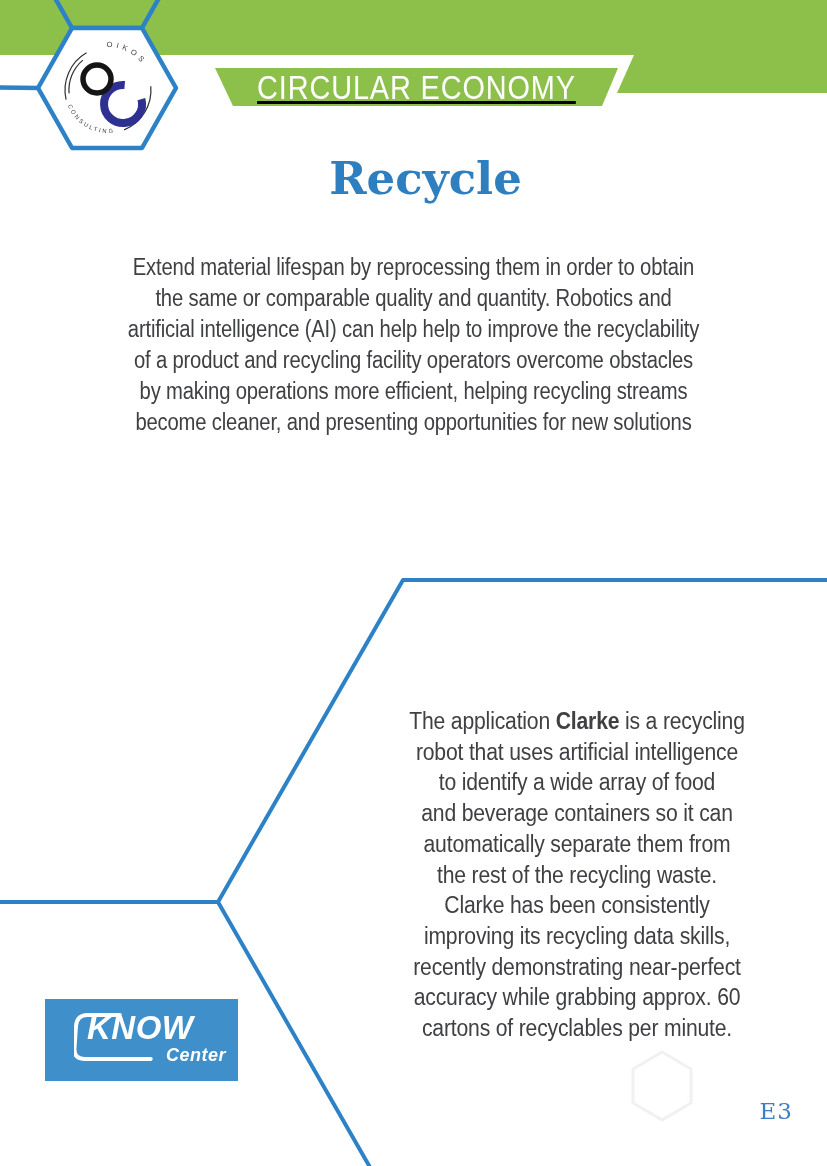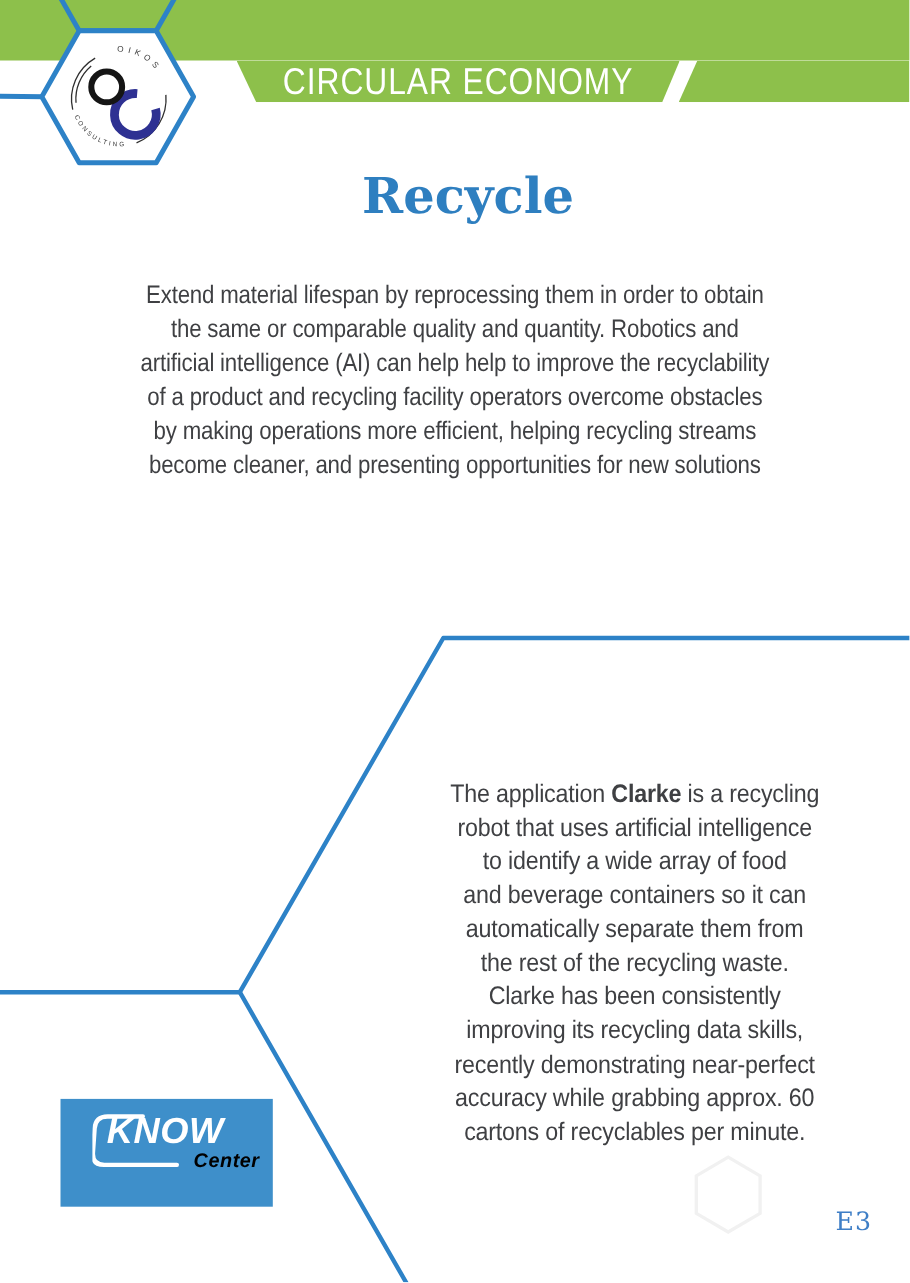--- a/index.html
+++ b/index.html
@@ -7,24 +7,24 @@
     position: relative; width: 827px; height: 1166px;
     overflow: hidden; background: #ffffff;
     font-family: "Liberation Sans", sans-serif;
   }
   
   .band {
     position: absolute; left: 0; top: 0; width: 827px; height: 55px;
     background: var(--green, #8dc04b); z-index: 1;
   }
   .banner {
-    position: absolute; left: 215px; top: 55px; width: 403px; height: 38px;
+    position: absolute; left: 215px; top: 68px; width: 403px; height: 38px;
     background: var(--green, #8dc04b); z-index: 1;
     clip-path: polygon(0 0, 100% 0, calc(100% - 16px) 100%, 18px 100%);
-    display: flex; justify-content: center;
+    display: flex; justify-content: center; text-decoration: underline;
   }
   .banner-text {
     color: #ffffff; font-size: 34px; font-weight: 400; letter-spacing: 1px;
     transform: scaleX(0.85); transform-origin: center center;
     white-space: nowrap; line-height: 38px;
   }
   .right-block {
     position: absolute; left: 617px; top: 55px; width: 210px; height: 38px;
     background: var(--green, #8dc04b); z-index: 1;
     clip-path: polygon(17px 0, 100% 0, 100% 100%, 0 100%);
@@ -54,32 +54,32 @@
   }
   .clarke {
     position: absolute; left: 327px; top: 706px; width: 500px; z-index: 3;
     text-align: center; color: var(--text_gray, #3f4043);
     font-size: 23px; line-height: 30.7px; letter-spacing: -0.2px;
     transform: scaleX(0.92); transform-origin: center top;
   }
   .clarke b { font-weight: 700; }
   
   .know {
-    position: absolute; left: 55px; top: 999px; width: 193px; height: 98px;
+    position: absolute; left: 45px; top: 999px; width: 193px; height: 82px;
     background: var(--know_blue, #3e8fca); z-index: 3;
   }
   .know-bracket { position: absolute; left: 29px; top: 13px; }
   .know-bracket path { fill: none; stroke: #ffffff; stroke-width: 4; stroke-linecap: round; }
   .know-word {
     position: absolute; left: 42px; top: 10px; color: #ffffff;
     font-style: italic; font-weight: 700; font-size: 33px; letter-spacing: 0.5px;
     white-space: nowrap;
   }
   .know-sub {
-    position: absolute; right: 12px; top: 46px; color: #000000;
+    position: absolute; right: 12px; top: 46px; color: #ffffff;
     font-style: italic; font-weight: 700; font-size: 18px; letter-spacing: 0.5px;
   }
   
   .pagenum {
     position: absolute; right: 34px; top: 1098px; z-index: 3;
     color: var(--page_blue, #3e7ec6);
     font-family: "DejaVu Serif", serif; font-weight: 400; font-size: 23px;
     letter-spacing: 1px;
   }
 </style>

